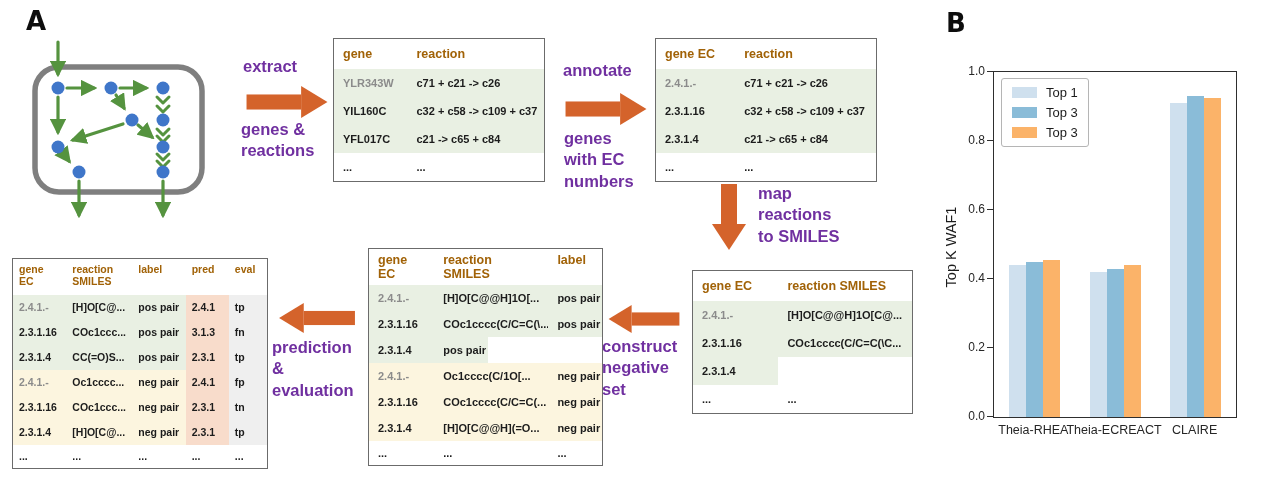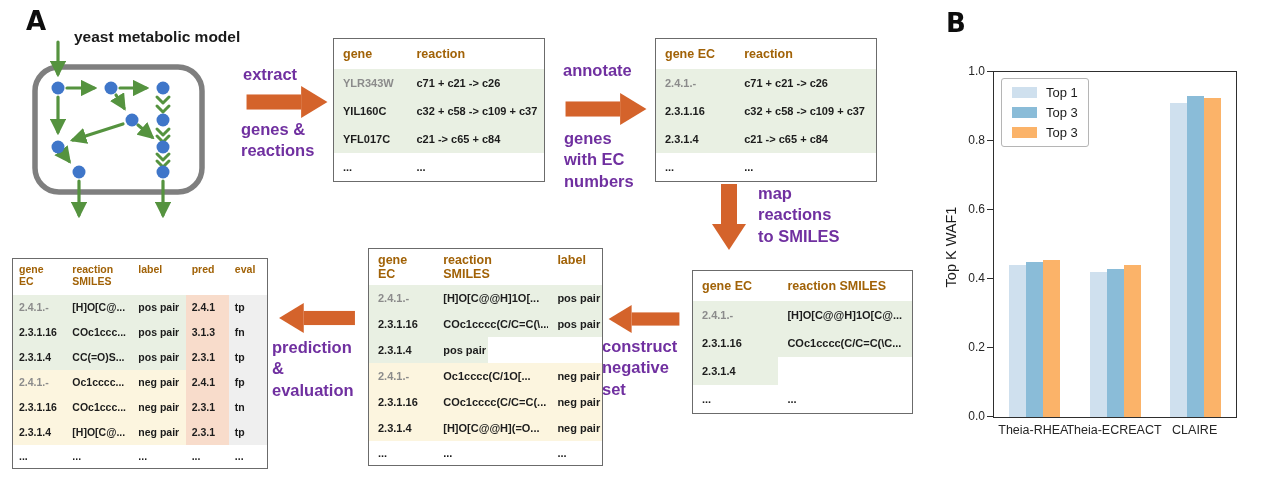--- a/index.html
+++ b/index.html
@@ -53,21 +53,20 @@
   .chev{stroke:var(--edge-green,#55933f);stroke-width:3;fill:none;stroke-linecap:round;stroke-linejoin:round;}
   .cellbox{stroke:var(--box-gray,#7f7f7f);stroke-width:5.5;fill:none;}
   .ah{fill:var(--edge-green,#55933f);}
 </style>
 </head>
 <body>
 
 <div class="fig">
 
   <div class="abs panel-label" style="left:26px;top:6px;">A</div>
-  <div class="abs model-title" style="left:74px;top:28px;">yeast metabolic model</div>
 
   <svg class="abs" style="left:28px;top:40px;" width="190" height="200" viewBox="0 0 190 200">
     <defs>
       <marker id="ah" viewBox="0 0 10 10" refX="8" refY="5" markerWidth="5.2" markerHeight="5.2" orient="auto-start-reverse">
         <path class="ah" d="M0,0 L10,5 L0,10 z"></path>
       </marker>
     </defs>
     <rect class="cellbox" x="7" y="27" width="167" height="125" rx="24"></rect>
     <line class="edge" x1="30" y1="2" x2="30" y2="34" marker-end="url(#ah)"></line>
     <line class="edge" x1="39" y1="48" x2="66" y2="48" marker-end="url(#ah)"></line>
@@ -89,21 +88,21 @@
       <circle class="node" cx="104" cy="80" r="6.5"></circle>
     <circle class="node" cx="135" cy="80" r="6.5"></circle>
       <circle class="node" cx="30" cy="107" r="6.5"></circle>
     <circle class="node" cx="135" cy="107" r="6.5"></circle>
       <circle class="node" cx="51" cy="132" r="6.5"></circle>
     <circle class="node" cx="135" cy="132" r="6.5"></circle>
     <line class="edge" x1="51" y1="141" x2="51" y2="175" marker-end="url(#ah)"></line>
     <line class="edge" x1="135" y1="141" x2="135" y2="175" marker-end="url(#ah)"></line>
   </svg>
 
-  <div class="abs step-text" style="left:243px;top:56px;margin-top:8px;">extract</div>
+  <div class="abs step-text" style="left:243px;top:56px;">extract</div>
   <svg class="abs arrow" style="left:244px;top:86px;" width="86" height="32" viewBox="0 0 86 34">
     <rect x="0" y="9" width="58" height="16" fill="currentColor"></rect>
       <polygon points="58,0 86,17 58,34" fill="currentColor"></polygon>
   </svg>
   <div class="abs step-text" style="left:241px;top:119px;">genes &amp;
 reactions</div>
 
   <div class="tbl" style="left:333px;top:38px;width:212px;">
       <div class="trow thead">
         <div class="tcell hcell" style="width: 35%;">gene</div>

